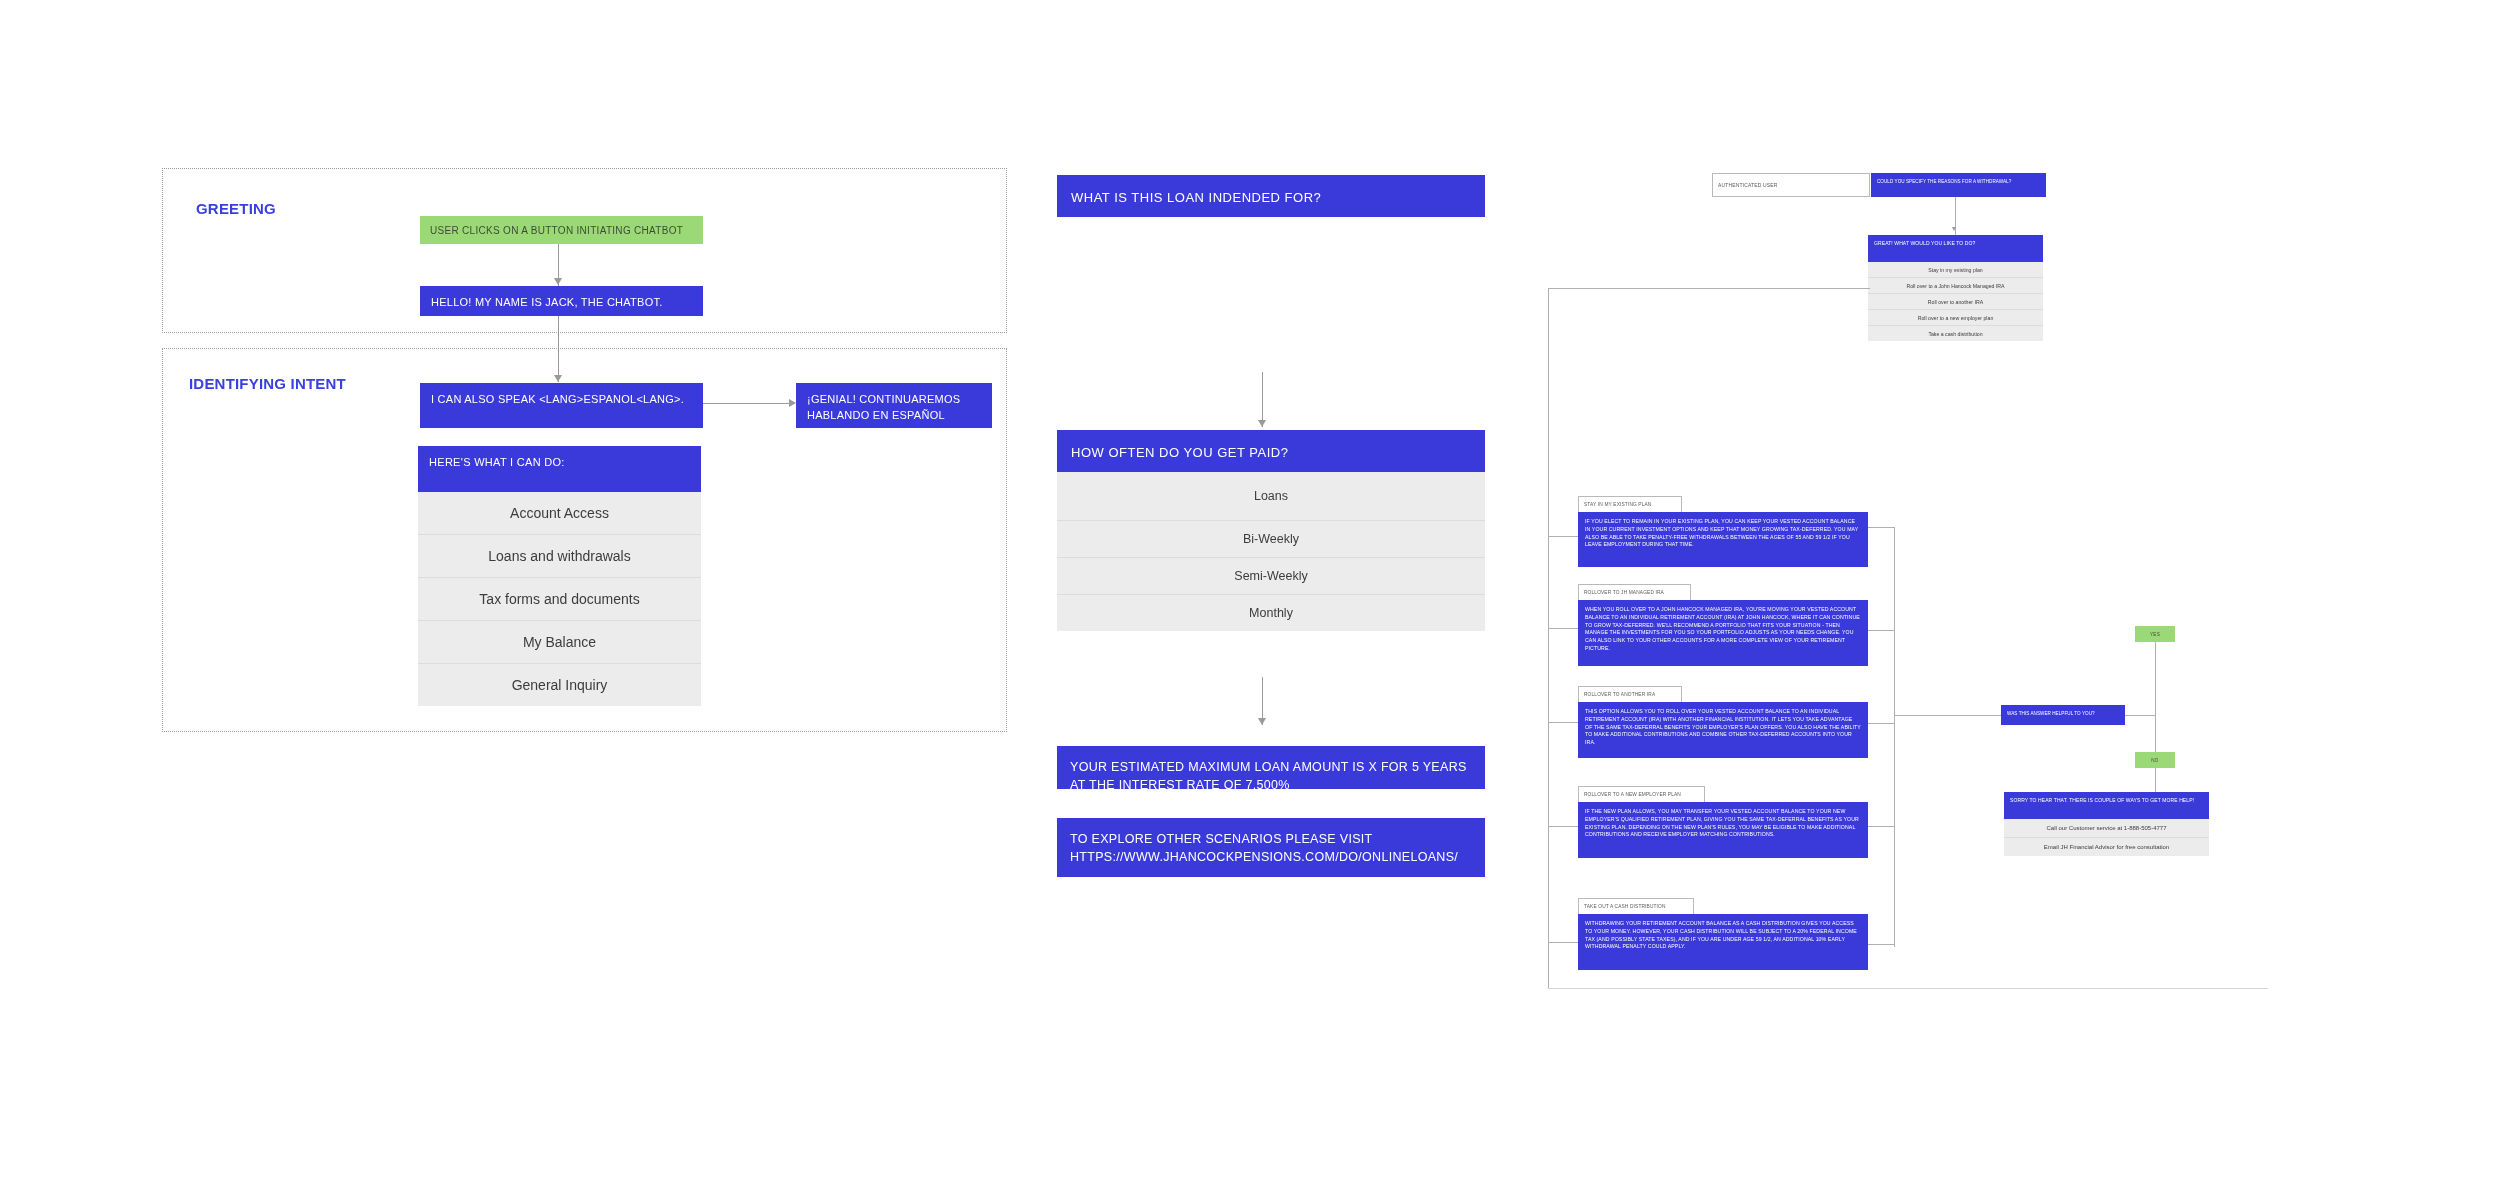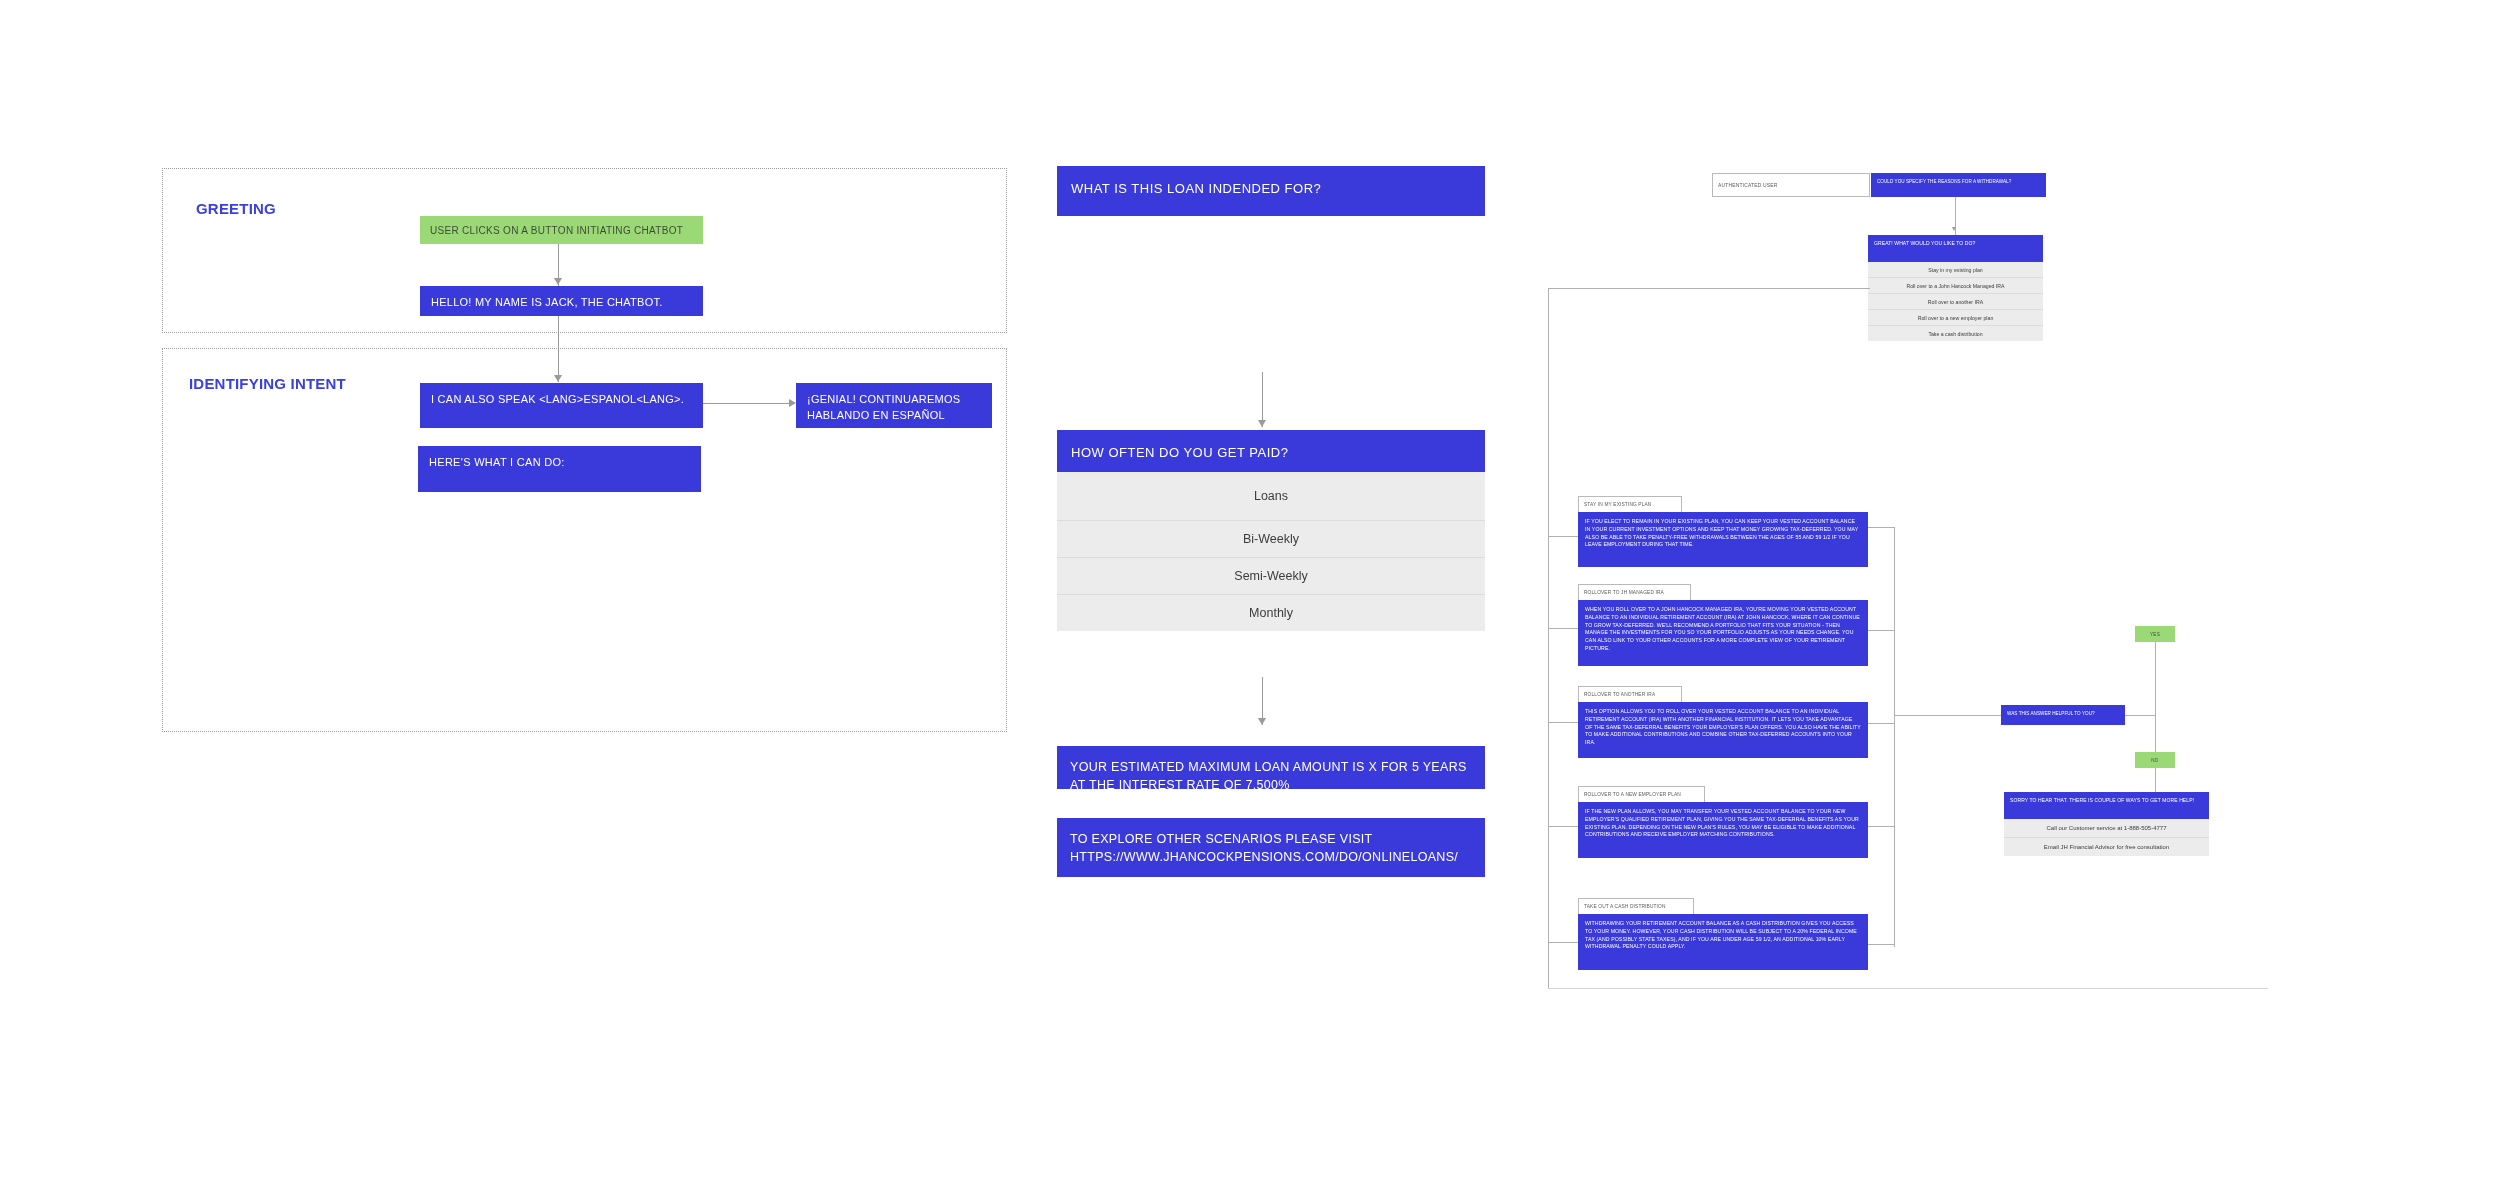--- a/index.html
+++ b/index.html
@@ -132,24 +132,31 @@
 
   <div class="abs bubble" style="left:420px; top:383px; width:283px; height:45px;">I CAN ALSO SPEAK &lt;LANG&gt;ESPANOL&lt;LANG&gt;.</div>
 
   <div class="abs line-h" style="left:703px; top:403px; width:87px;"></div>
   <div class="abs arrow-right" style="left:789px; top:399px;"></div>
 
   <div class="abs bubble" style="left:796px; top:383px; width:196px; height:45px;">¡GENIAL! CONTINUAREMOS HABLANDO EN ESPAÑOL</div>
 
   <div class="abs" style="left:418px; top:446px; width:283px;">
     <div class="opt-header" style="height:46px;">HERE'S WHAT I CAN DO:</div>
+    <div class="opt-list lg">
+      <div class="opt-item">Account Access</div>
+      <div class="opt-item">Loans and withdrawals</div>
+      <div class="opt-item">Tax forms and documents</div>
+      <div class="opt-item">My Balance</div>
+      <div class="opt-item">General Inquiry</div>
+    </div>
   </div>
 
   <div class="abs" style="left:1057px; top:166px; width:428px;">
-    <div class="opt-header big" style="height:50px;">WHAT IS THIS LOAN INDENDED FOR?</div>
+    <div class="opt-header big" style="height:42px;margin-top:9px;">WHAT IS THIS LOAN INDENDED FOR?</div>
   </div>
 
   <div class="abs line-v" style="left:1262px; top:372px; height:55px;"></div>
   <div class="abs arrow-down" style="left:1258px; top:420px;"></div>
 
   <div class="abs" style="left:1057px; top:430px; width:428px;">
     <div class="opt-header big" style="height:42px;">HOW OFTEN DO YOU GET PAID?</div>
     <div class="opt-list md">
       <div class="opt-item" style="padding:17px 6px;">Loans</div>
       <div class="opt-item" style="padding:11px 6px;">Bi-Weekly</div>

